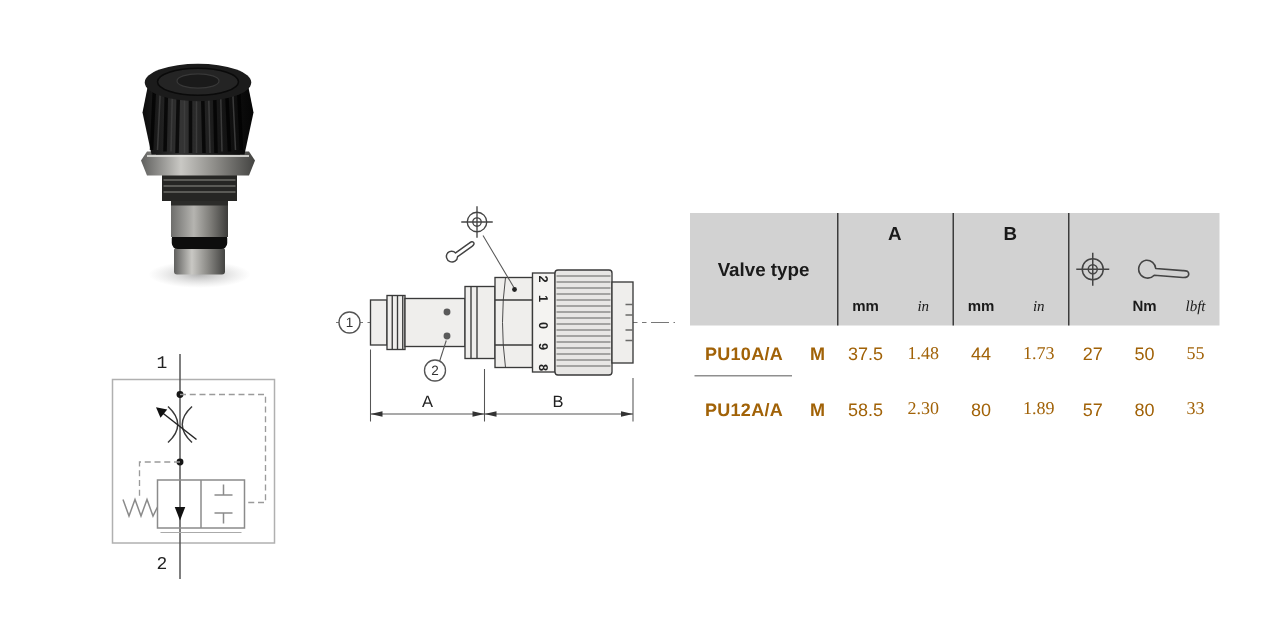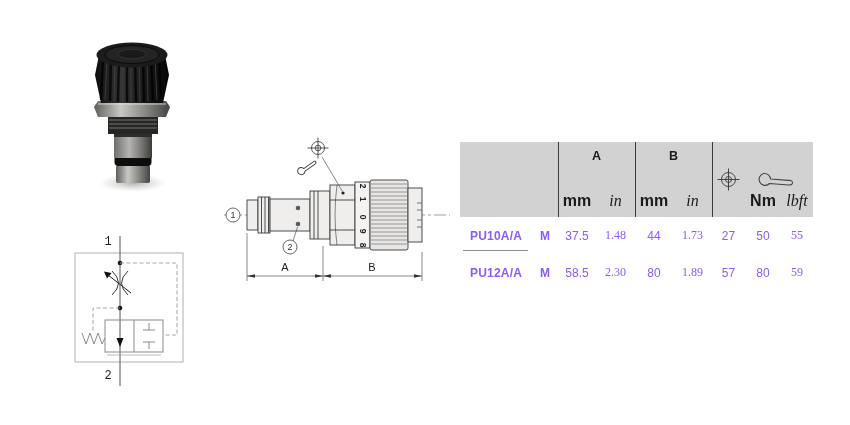--- a/index.html
+++ b/index.html
@@ -11,28 +11,28 @@
 
   
   .dtable { position:absolute; left:460px; top:142px; width:353px; }
   .thead  { position:relative; height:75px; background:#d2d2d2; }
   .thead .sep { position:absolute; top:0; bottom:0; width:1px; background:#3c3c3c; }
   .h-valvetype { position:absolute; left:0; top:0; width:98px; height:100%;
     display:flex; align-items:center; justify-content:center;
     font-weight:bold; font-size:12.5px; color:#1a1a1a; }
   .h-group { position:absolute; top:7px; width:77px; text-align:center;
     font-weight:bold; font-size:12.5px; color:#1a1a1a; }
-  .h-unit { position:absolute; bottom:7px; text-align:center; font-size:16px; color:#1a1a1a; }
+  .h-unit { position:absolute; bottom:7px; text-align:center; font-size:10px; color:#1a1a1a; }
   .bold-sans { font-weight:bold; font-family:"Liberation Sans",sans-serif; }
   .ital { font-family:Liberation Serif, serif; font-style:italic; font-weight:normal; }
   .h-icon { position:absolute; display:flex; align-items:center; justify-content:center; }
 
   .trow { display:grid; grid-template-columns:72px 26px 38px 39px 38px 39px 33px 36px 32px;
     height:37px; align-items:center; }
-  .trow > div { text-align:center; font-size:12px; color:#8b5cf6; }
+  .trow > div { text-align:center; font-size:12px; color:#a16207; }
   .c-name { font-weight:bold; font-size:12px; color:#111; letter-spacing:0.2px; }
   .c-m { font-weight:bold; color:#111; }
   .c-in { font-family:"Liberation Serif", serif; }
   .row-divider { position:absolute; left:3px; top:108px; width:65px; height:1px; background:#8f8f8f; }
 
   svg text { font-family:"Liberation Sans", sans-serif; }
   .schem-label { font-family:"Liberation Mono","DejaVu Sans Mono",monospace; font-size:12px; fill:#222; }
   .dim-label { font-size:11px; fill:#222; }
   .callout-num { font-size:9px; fill:#333; }
   .dial-num { font-size:8.5px; font-weight:bold; fill:#222; }
@@ -256,20 +256,21 @@
   <text x="65" y="138" text-anchor="middle" class="dim-label">A</text>
   <text x="152" y="138" text-anchor="middle" class="dim-label">B</text>
 </svg>
 
 <div class="dtable">
   <div class="thead">
     <div class="sep" style="left:98px"></div>
     <div class="sep" style="left:175px"></div>
     <div class="sep" style="left:252px"></div>
 
+    <div class="h-valvetype">Valve type</div>
 
     <div class="h-group" style="left:98px">A</div>
     <div class="h-group" style="left:175px">B</div>
 
     <div class="h-unit bold-sans" style="left:98px; width:38px">mm</div>
     <div class="h-unit ital" style="left:136px; width:39px">in</div>
     <div class="h-unit bold-sans" style="left:175px; width:38px">mm</div>
     <div class="h-unit ital" style="left:213px; width:39px">in</div>
 
     <div class="h-icon" style="left:252px; width:33px; top:26px;">
@@ -306,15 +307,15 @@
 
   <div class="trow">
     <div class="c-name">PU12A/A</div>
     <div class="c-m">M</div>
     <div>58.5</div>
     <div class="c-in">2.30</div>
     <div>80</div>
     <div class="c-in">1.89</div>
     <div>57</div>
     <div>80</div>
-    <div class="c-in">59</div>
+    <div class="c-in">33</div>
   </div>
 </div>
 
 </body></html>

